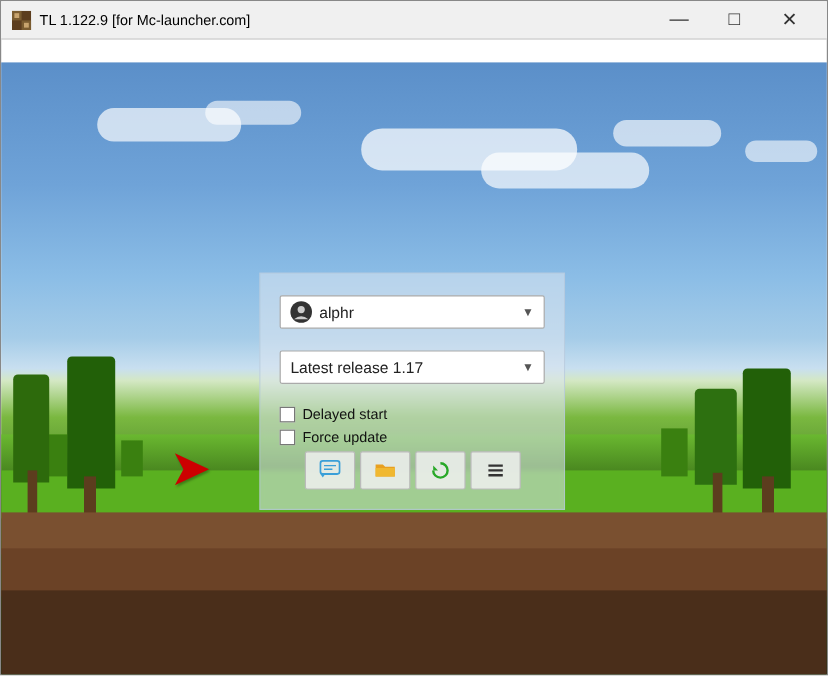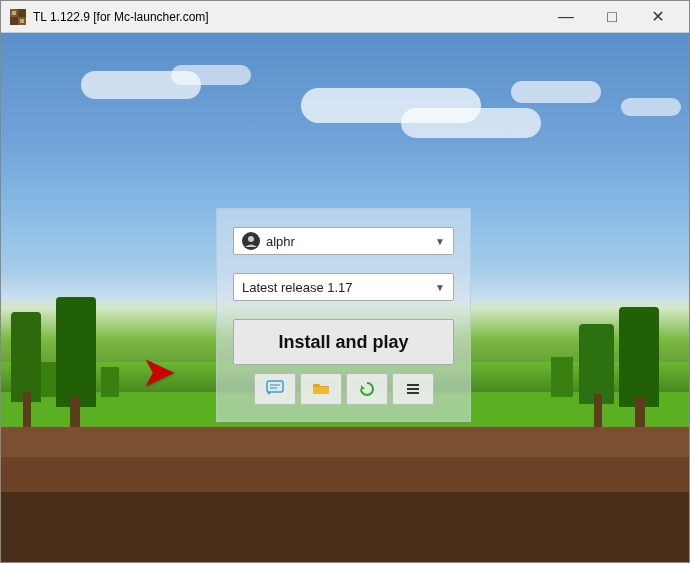--- a/index.html
+++ b/index.html
@@ -13,20 +13,21 @@
     }
 
     
     .window {
       width: 690px;
       height: 563px;
       display: flex;
       flex-direction: column;
       border: 1px solid #888;
       position: relative;
+      gap: 19px;
     }
 
     
     .titlebar {
       height: 32px;
       background: #f0f0f0;
       display: flex;
       align-items: center;
       padding: 0 8px;
       flex-shrink: 0;
@@ -287,22 +288,31 @@
         </div>
         <span class="dropdown-text">alphr</span>
         <span class="dropdown-arrow">▼</span>
       </div>
 
       <div class="dropdown">
         <span class="dropdown-text">Latest release 1.17</span>
         <span class="dropdown-arrow">▼</span>
       </div>
 
-
-      <button class="install-btn">Install and play</button>
+      <div style="margin: 8px 0 4px 0;">
+        <div class="checkbox-row">
+          <div class="checkbox-box"></div>
+          <span class="checkbox-label">Delayed start</span>
+        </div>
+        <div class="checkbox-row">
+          <div class="checkbox-box"></div>
+          <span class="checkbox-label">Force update</span>
+        </div>
+      </div>
+
 
       <div class="toolbar">
         <button class="toolbar-btn" style="color:#3a9fd8;">
           <svg width="18" height="18" viewBox="0 0 18 18">
             <rect x="1" y="1" width="16" height="11" rx="2" fill="none" stroke="#3a9fd8" stroke-width="1.5"></rect>
             <path d="M3 15 L5 12 L1 12 Z" fill="#3a9fd8"></path>
             <line x1="4" y1="5" x2="14" y2="5" stroke="#3a9fd8" stroke-width="1.2"></line>
             <line x1="4" y1="8" x2="11" y2="8" stroke="#3a9fd8" stroke-width="1.2"></line>
           </svg>
         </button>

